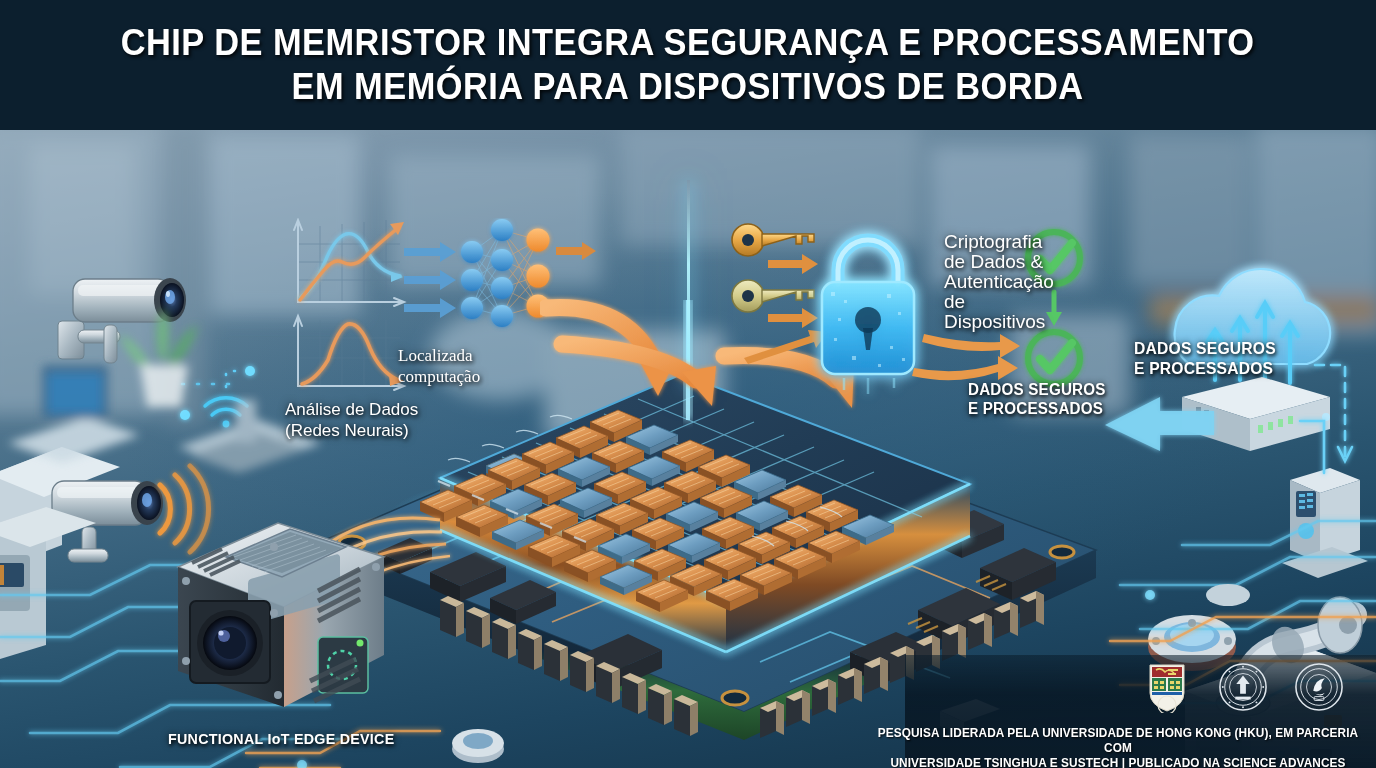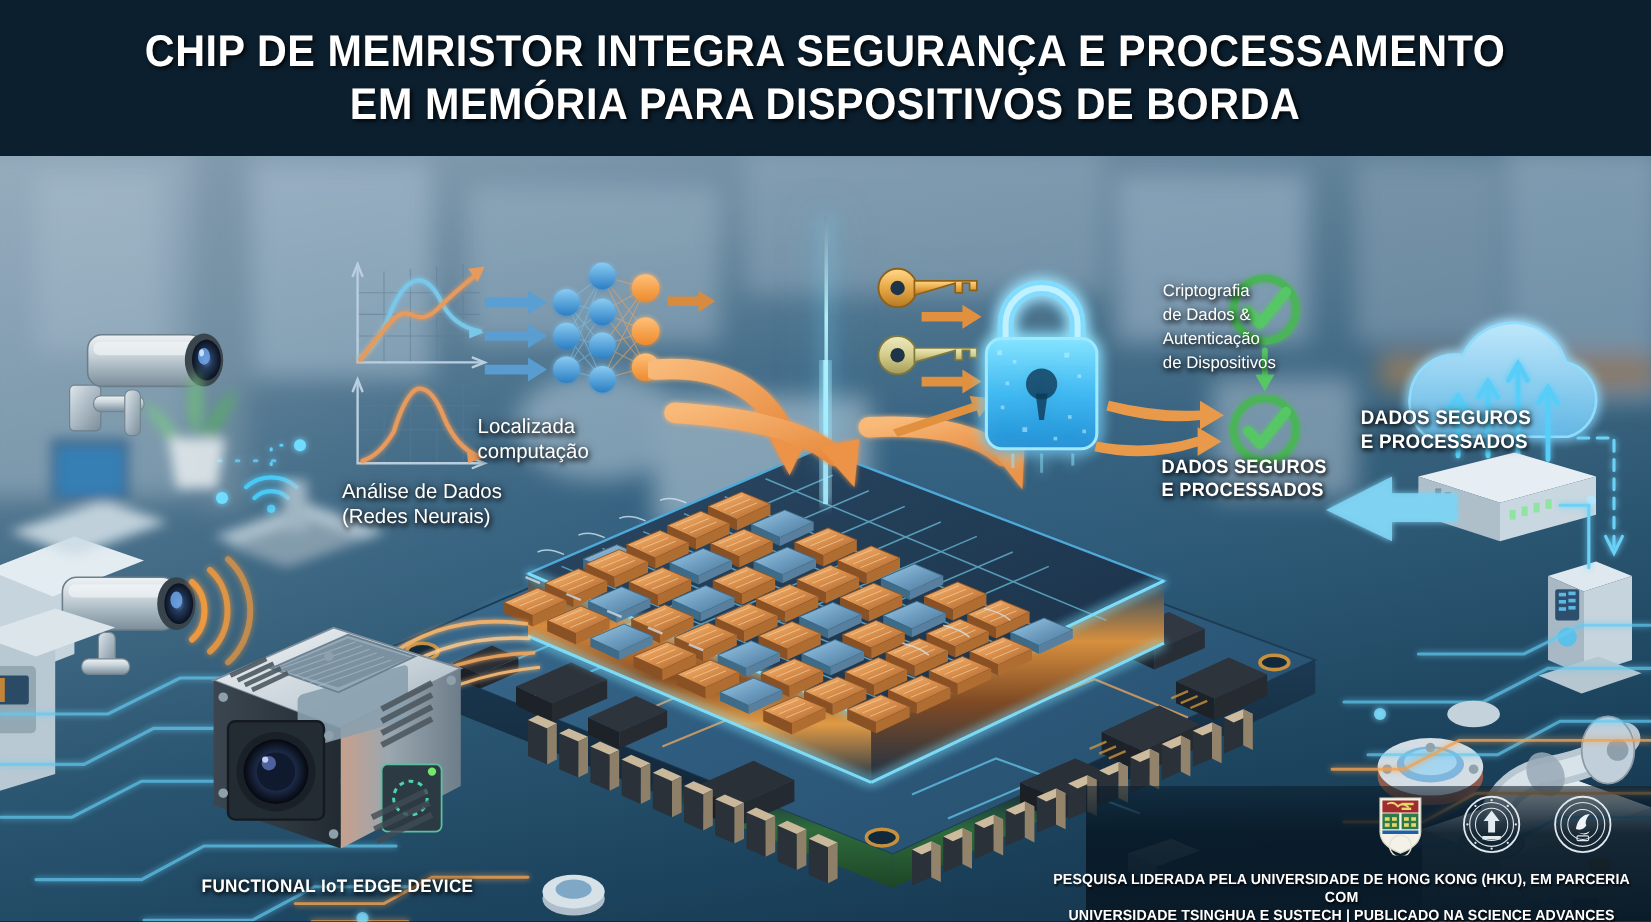--- a/index.html
+++ b/index.html
@@ -72,23 +72,23 @@
     text-shadow:1px 2px 3px rgba(0,0,0,.9);
   }
   .sec-head.l { left:0; }
   .sec-head.r { left:50%; }
 
   
   .lbl {
     position:absolute; color:#ffffff; z-index:20;
     text-shadow:1px 2px 4px rgba(0,0,0,.95), 0 0 8px rgba(0,0,0,.7);
   }
-  .lbl-local { left:398px; top:345px; font-size:17px; line-height:21px; width:130px; }
+  .lbl-local { left:398px; top:345px; font-size:17px; line-height:21px; width:130px;font-family:Liberation Serif, serif; }
   .lbl-analise { left:285px; top:378px; font-size:17px; line-height:21px; width:180px;margin-top:21px; }
-  .lbl-crypto { left:969px; top:232px; font-size:14px; line-height:20px; width:125px; }
+  .lbl-crypto { left:944px; top:232px; font-size:19px; line-height:20px; width:125px; }
   .lbl-secure-mid {
     left:968px; top:380px; font-size:16px; line-height:19px; font-weight:bold;
     letter-spacing:.2px; transform:scaleX(.95); transform-origin:left center;
   }
   .lbl-secure-right {
     left:1134px; top:338px; font-size:16.5px; line-height:20px; font-weight:bold;
     letter-spacing:.2px; transform:scaleX(.95); transform-origin:left center;
   }
   .lbl-iot {
     left:168px; top:730px; font-size:15px; font-weight:bold; letter-spacing:.3px;

